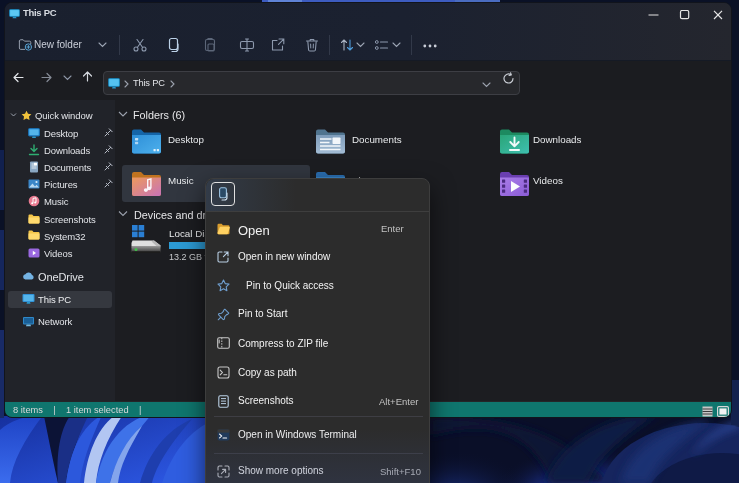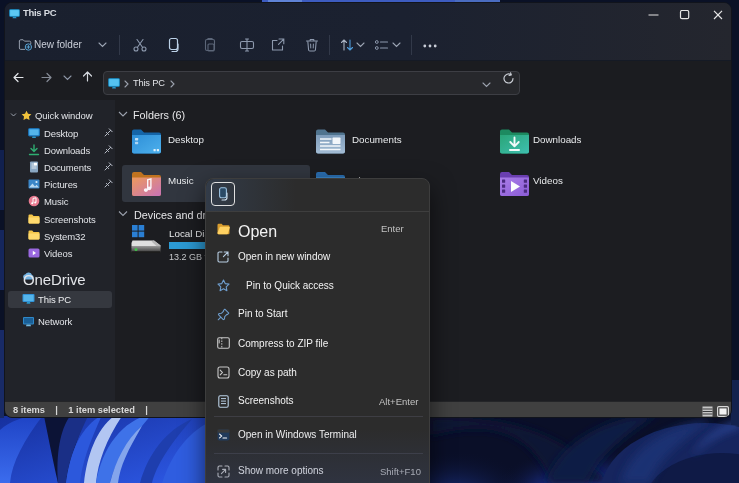--- a/index.html
+++ b/index.html
@@ -287,21 +287,21 @@
 
       <svg class="abs ico" style="left:23px;top:147px" width="12" height="12" viewBox="0 0 12 12">
         <rect x="0.5" y="1.5" width="11" height="9" rx="1.5" fill="#9a68e0"></rect>
         <path d="M4.8 3.8 L8 6 L4.8 8.2 Z" fill="#ffffff"></path>
       </svg>
       <div class="txt" style="left:39px;top:148px;font-size:9.5px;color:#e2e4e8;letter-spacing:-0.1px;">Videos</div>
 
       <svg class="abs ico" style="left:17px;top:171px" width="13" height="10" viewBox="0 0 13 10">
         <path d="M3.2 8.5 A2.7 2.7 0 0 1 3.4 3.2 A3.6 3.6 0 0 1 10 4.1 A2.3 2.3 0 0 1 10 8.5 Z" fill="#74b3e3"></path>
       </svg>
-      <div class="txt" style="left:18px;top:171px;font-size:15px;color:#e2e4e8;letter-spacing:-0.1px;">OneDrive</div>
+      <div class="txt" style="left:33px;top:171px;font-size:11px;color:#e2e4e8;letter-spacing:-0.1px;">OneDrive</div>
 
       <div class="abs" style="left:3px;top:191px;width:104px;height:17px;background:#35383f;border-radius:3px;"></div>
       <svg class="abs ico" style="left:17px;top:193px" width="13" height="12" viewBox="0 0 13 12">
         <rect x="0.5" y="1" width="12" height="8" rx="1" fill="#3092d8"></rect>
         <rect x="1.5" y="2" width="10" height="6" fill="#55b5ea"></rect>
         <path d="M5 9 L8 9 L8.5 10.8 L4.5 10.8 Z" fill="#2d96c8"></path>
       </svg>
       <div class="txt" style="left:33px;top:194px;font-size:9.5px;color:#eceef0;letter-spacing:-0.1px;">This PC</div>
 
       <svg class="abs ico" style="left:17px;top:216px" width="13" height="12" viewBox="0 0 13 12">
@@ -415,21 +415,21 @@
           <rect x="2.5" y="26.2" width="29" height="1.8" rx="0.9" fill="#1c1c1c"></rect>
           <circle cx="7" cy="24.4" r="1.5" fill="#3fc24a"></circle>
         </g>
         <text x="54" y="136.5" font-size="9.8" fill="#e8eaec" font-family="Liberation Sans">Local Disk (C:)</text>
         <rect x="54" y="142" width="100" height="7" fill="#4a4d52"></rect>
         <rect x="54" y="142" width="88" height="7" fill="#2c9ad4"></rect>
         <text x="54" y="159.5" font-size="9" fill="#cacccf" font-family="Liberation Sans">13.2 GB free of 39.4</text>
       </svg>
     </div>
 
-    <div id="status" class="abs" style="left:0;top:398px;width:728px;height:18px;background:#404040;border-top:1px solid #242528;font-weight:bold;">
+    <div id="status" class="abs" style="left:0;top:398px;width:728px;height:18px;background:#0f766e;border-top:1px solid #242528;">
       <div class="txt" style="left:8px;top:3px;font-size:9.3px;color:#d8d8d8;">8 items&nbsp;&nbsp;&nbsp; |&nbsp;&nbsp;&nbsp; 1 item selected&nbsp;&nbsp;&nbsp; |</div>
       <svg class="abs ico" style="left:697px;top:4px" width="11" height="11" viewBox="0 0 11 11">
         <rect x="0.5" y="0.5" width="10" height="10" fill="#c6c6c6"></rect>
         <path d="M0.5 3 L10.5 3 M0.5 5.5 L10.5 5.5 M0.5 8 L10.5 8" stroke="#3a3b3d" stroke-width="1.1"></path>
       </svg>
       <svg class="abs ico" style="left:712px;top:4px" width="12" height="11" viewBox="0 0 12 11">
         <rect x="0.6" y="0.6" width="10.8" height="9.8" rx="1.2" fill="none" stroke="#d8d8d8" stroke-width="1.2"></rect>
         <rect x="2.4" y="2.4" width="7.2" height="6.2" fill="#f2f2f2"></rect>
       </svg>
     </div>
@@ -443,21 +443,21 @@
       <rect x="1.6" y="0.8" width="6.8" height="10" rx="1.7" fill="#2a4a66" stroke="#9cc2e0" stroke-width="1.1"></rect>
       <path d="M4 13 L6.4 13 A2.6 2.6 0 0 0 9 10.4 L9 6" fill="none" stroke="#cfe2f2" stroke-width="1.1" stroke-linecap="round"></path>
     </svg>
     <div class="abs" style="left:0px;top:32px;width:225px;height:1px;background:#3e3e3e;"></div>
 
     <svg class="abs ico" style="left:11px;top:44px" width="13" height="12" viewBox="0 0 13 12">
       <path d="M0.5 2 A1.2 1.2 0 0 1 1.7 0.8 L4.6 0.8 L6 2.2 L11.3 2.2 A1.2 1.2 0 0 1 12.5 3.4 L12.5 10 A1.2 1.2 0 0 1 11.3 11.2 L1.7 11.2 A1.2 1.2 0 0 1 0.5 10 Z" fill="#d89c2e"></path>
       <path d="M1.5 9.2 L2.2 5.4 L11 5.4 L11 9.2 Z" fill="#4a90e0"></path>
       <path d="M0.5 10 L2.6 4.4 A1 1 0 0 1 3.6 3.7 L12 3.7 A0.8 0.8 0 0 1 12.76 4.75 L11 10.3 A1.2 1.2 0 0 1 9.9 11.2 L1.7 11.2 A1.2 1.2 0 0 1 0.5 10 Z" fill="#ffd161"></path>
     </svg>
-    <div class="txt" style="left:32px;top:43.5px;font-size:16px;color:#f2f2f2;">Open</div>
+    <div class="txt" style="left:32px;top:43.5px;font-size:13px;color:#f2f2f2;">Open</div>
     <div class="txt" style="left:175px;top:44px;font-size:9.5px;color:#c2c2c2;">Enter</div>
 
     <svg class="abs ico" style="left:11px;top:71.5px" width="12" height="12" viewBox="0 0 12 12">
       <path d="M5 1 L2.2 1 A1.2 1.2 0 0 0 1 2.2 L1 9.8 A1.2 1.2 0 0 0 2.2 11 L9.8 11 A1.2 1.2 0 0 0 11 9.8 L11 7" fill="none" stroke="#b9cfe4" stroke-width="1.1" stroke-linecap="round"></path>
       <path d="M7.2 1 L11 1 L11 4.8 M10.6 1.4 L6.4 5.6" fill="none" stroke="#b9cfe4" stroke-width="1.1" stroke-linecap="round"></path>
     </svg>
     <div class="txt" style="left:32px;top:72px;font-size:10px;color:#f2f2f2;">Open in new window</div>
 
     <svg class="abs ico" style="left:11px;top:100px" width="13" height="13" viewBox="0 0 13 13">
       <path d="M6.5 1 L8.2 4.6 L12 5.1 L9.2 7.8 L9.9 11.7 L6.5 9.8 L3.1 11.7 L3.8 7.8 L1 5.1 L4.8 4.6 Z" fill="none" stroke="#6f9ece" stroke-width="1.1" stroke-linejoin="round"></path>

